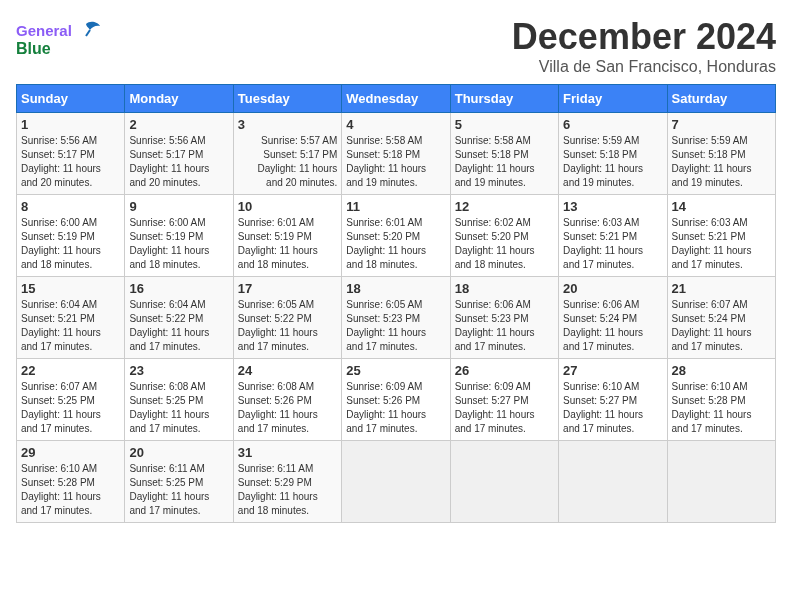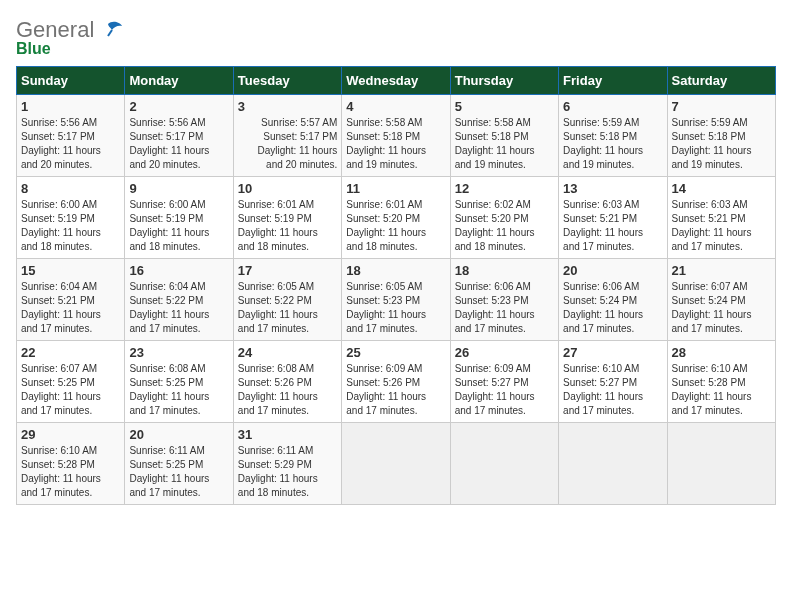--- a/index.html
+++ b/index.html
@@ -37,21 +37,21 @@
     .subtitle {
       font-size: 16px;
       color: #555;
     }
     table {
       width: 100%;
       border-collapse: collapse;
       font-size: 11px;
     }
     thead tr th {
-      background-color: #14532d;
+      background-color: #3b82f6;
       color: #fff;
       padding: 6px 4px;
       text-align: left;
       font-size: 13px;
       font-weight: bold;
       border: 1px solid #1a6db5;
       margin-top: 40px;
     }
     tbody tr td {
       border: 1px solid #ccc;
@@ -83,29 +83,33 @@
     }
   </style>
 </head>
 <body>
 
 <div class="header-section">
   <div class="logo">
     <div class="logo-row">
       <div>
         <div style="display:flex; align-items:center; gap:2px;">
-          <span style="font-size:22px; font-weight:normal; color:#737373;">General</span>
+          <span style="font-size:15px; font-weight:bold; color:#8b5cf6;">General</span>
           <svg width="28" height="28" viewBox="0 0 28 28" style="margin-left:2px;">
             <path d="M10 8 C14 4, 22 6, 24 10 C20 9, 16 11, 14 14 C12 11, 10 10, 10 8Z" fill="#1a6db5"></path>
             <path d="M14 14 L10 20" stroke="#1a6db5" stroke-width="2" fill="none"></path>
           </svg>
         </div>
         <div style="font-size:16px; font-weight:bold; color:#15803d; margin-top:-4px;">Blue</div>
       </div>
     </div>
+  </div>
+  <div class="title-section">
+    <div class="main-title">December 2024</div>
+    <div class="subtitle">Villa de San Francisco, Honduras</div>
   </div>
 </div>
 
 <table>
   <thead>
     <tr>
       <th>Sunday</th>
       <th>Monday</th>
       <th>Tuesday</th>
       <th>Wednesday</th>

